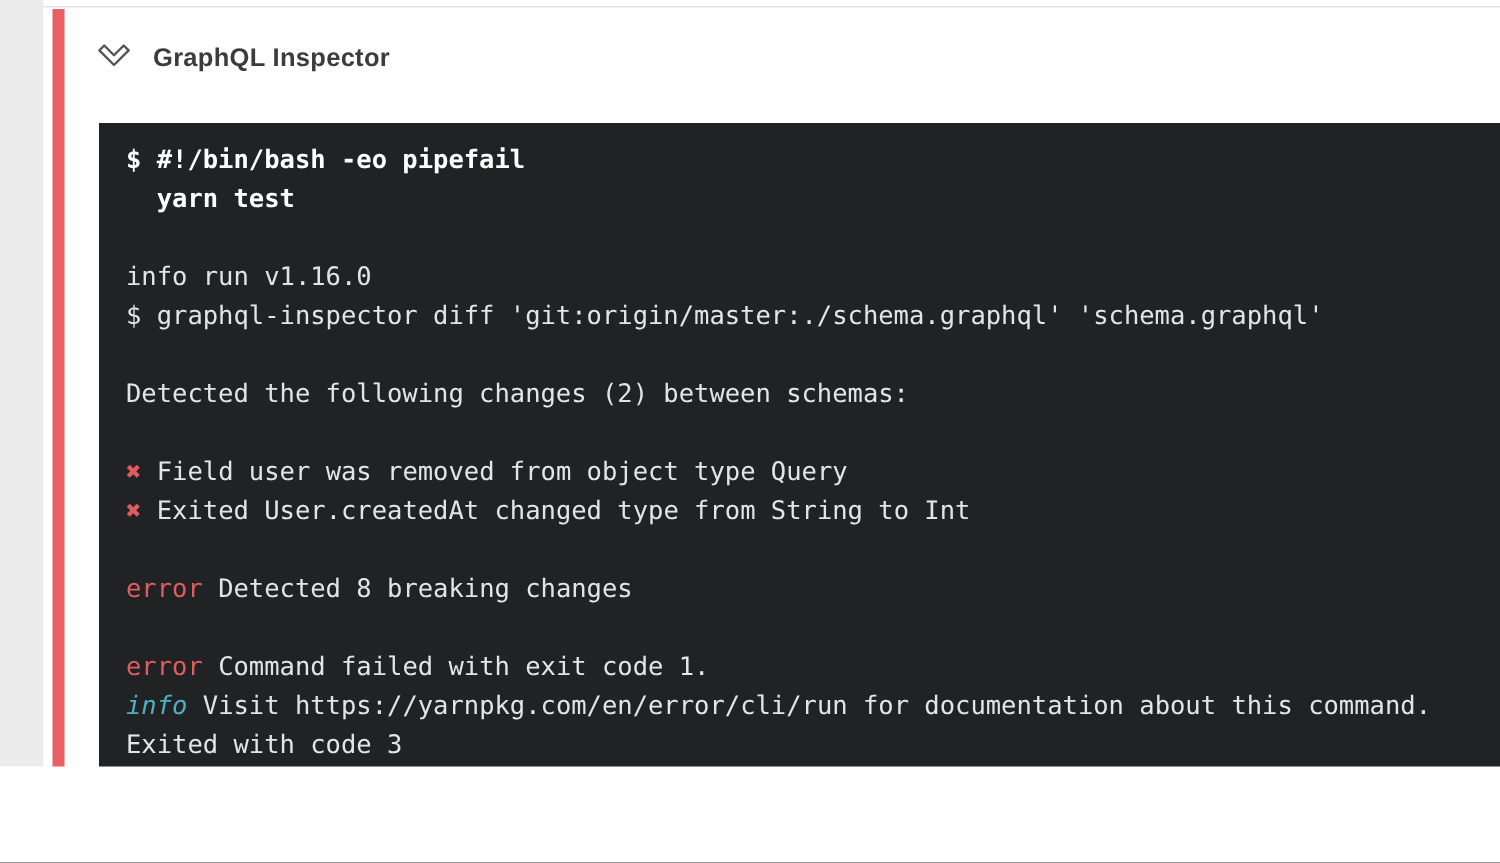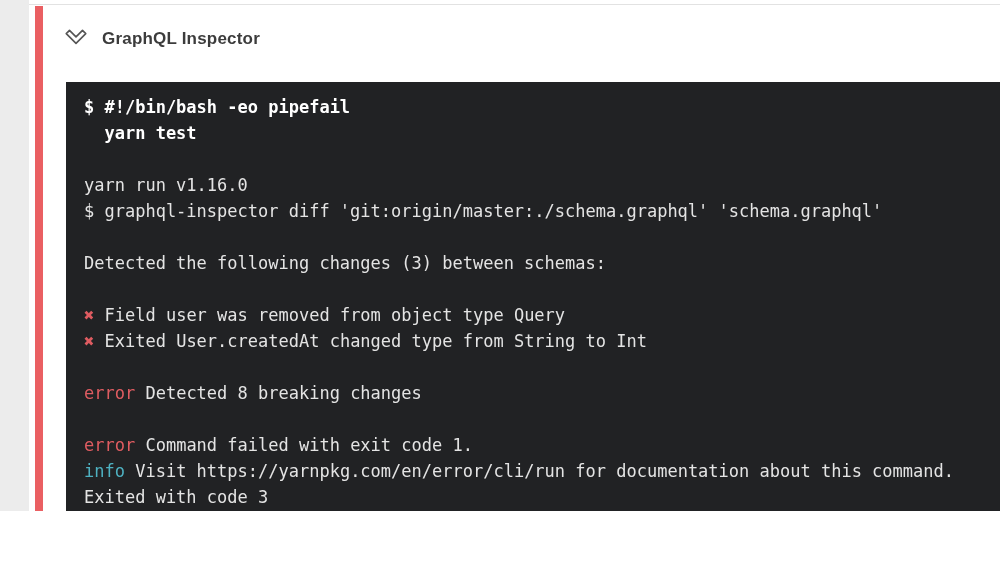--- a/index.html
+++ b/index.html
@@ -64,21 +64,21 @@
     color: var(--term-text, #e4e4e4);
     font-family: "DejaVu Sans Mono", "Liberation Mono", monospace;
     font-size: 17px;
     line-height: 26px;
     padding: 12px 0 12px 18px;
     overflow: hidden;
   }
   .tline { white-space: pre; }
   .tline.command { font-weight: bold; color: var(--term-bold, #ffffff); }
   .prefix.error { color: var(--error-color, #df5c61); text-align: right; }
-  .prefix.info  { color: var(--info-color, #4eb1c1); }
+  .prefix.info  { color: var(--info-color, #4eb1c1); font-style: italic; }
   .prefix.breaking { color: var(--error-color, #df5c61); font-weight: bold; }
 </style>
 </head>
 <body>
 
 <div class="page">
   <div class="panel">
     <div class="card">
       <div class="accent-bar"></div>
 
@@ -88,24 +88,24 @@
             <path d="M3 7 L12 16 L21 7 L18 4 L12 10 L6 4 Z" fill="none" stroke="#555555" stroke-width="1.5" stroke-linejoin="round"></path>
           </svg>
         </span>
         <span class="step-title">GraphQL Inspector</span>
       </div>
 
       <div class="terminal" id="terminal">
           <div class="tline command"><span>$ #!/bin/bash -eo pipefail</span></div>
           <div class="tline command"><span>  yarn test</span></div>
           <div class="tline blank">&nbsp;</div>
-          <div class="tline plain"><span>yarn run v1.16.0</span></div>
+          <div class="tline plain"><span>info run v1.16.0</span></div>
           <div class="tline plain"><span>$ graphql-inspector diff 'git:origin/master:./schema.graphql' 'schema.graphql'</span></div>
           <div class="tline blank">&nbsp;</div>
-          <div class="tline plain"><span>Detected the following changes (3) between schemas:</span></div>
+          <div class="tline plain"><span>Detected the following changes (2) between schemas:</span></div>
           <div class="tline blank">&nbsp;</div>
           <div class="tline breaking"><span class="prefix breaking">✖</span> <span>Field user was removed from object type Query</span></div>
           <div class="tline breaking"><span class="prefix breaking">✖</span> <span>Exited User.createdAt changed type from String to Int</span></div>
           <div class="tline blank">&nbsp;</div>
           <div class="tline error"><span class="prefix error">error</span> <span>Detected 8 breaking changes</span></div>
           <div class="tline blank">&nbsp;</div>
           <div class="tline error"><span class="prefix error">error</span> <span>Command failed with exit code 1.</span></div>
           <div class="tline info"><span class="prefix info">info</span> <span>Visit https://yarnpkg.com/en/error/cli/run for documentation about this command.</span></div>
           <div class="tline plain"><span>Exited with code 3</span></div>
         </div>

